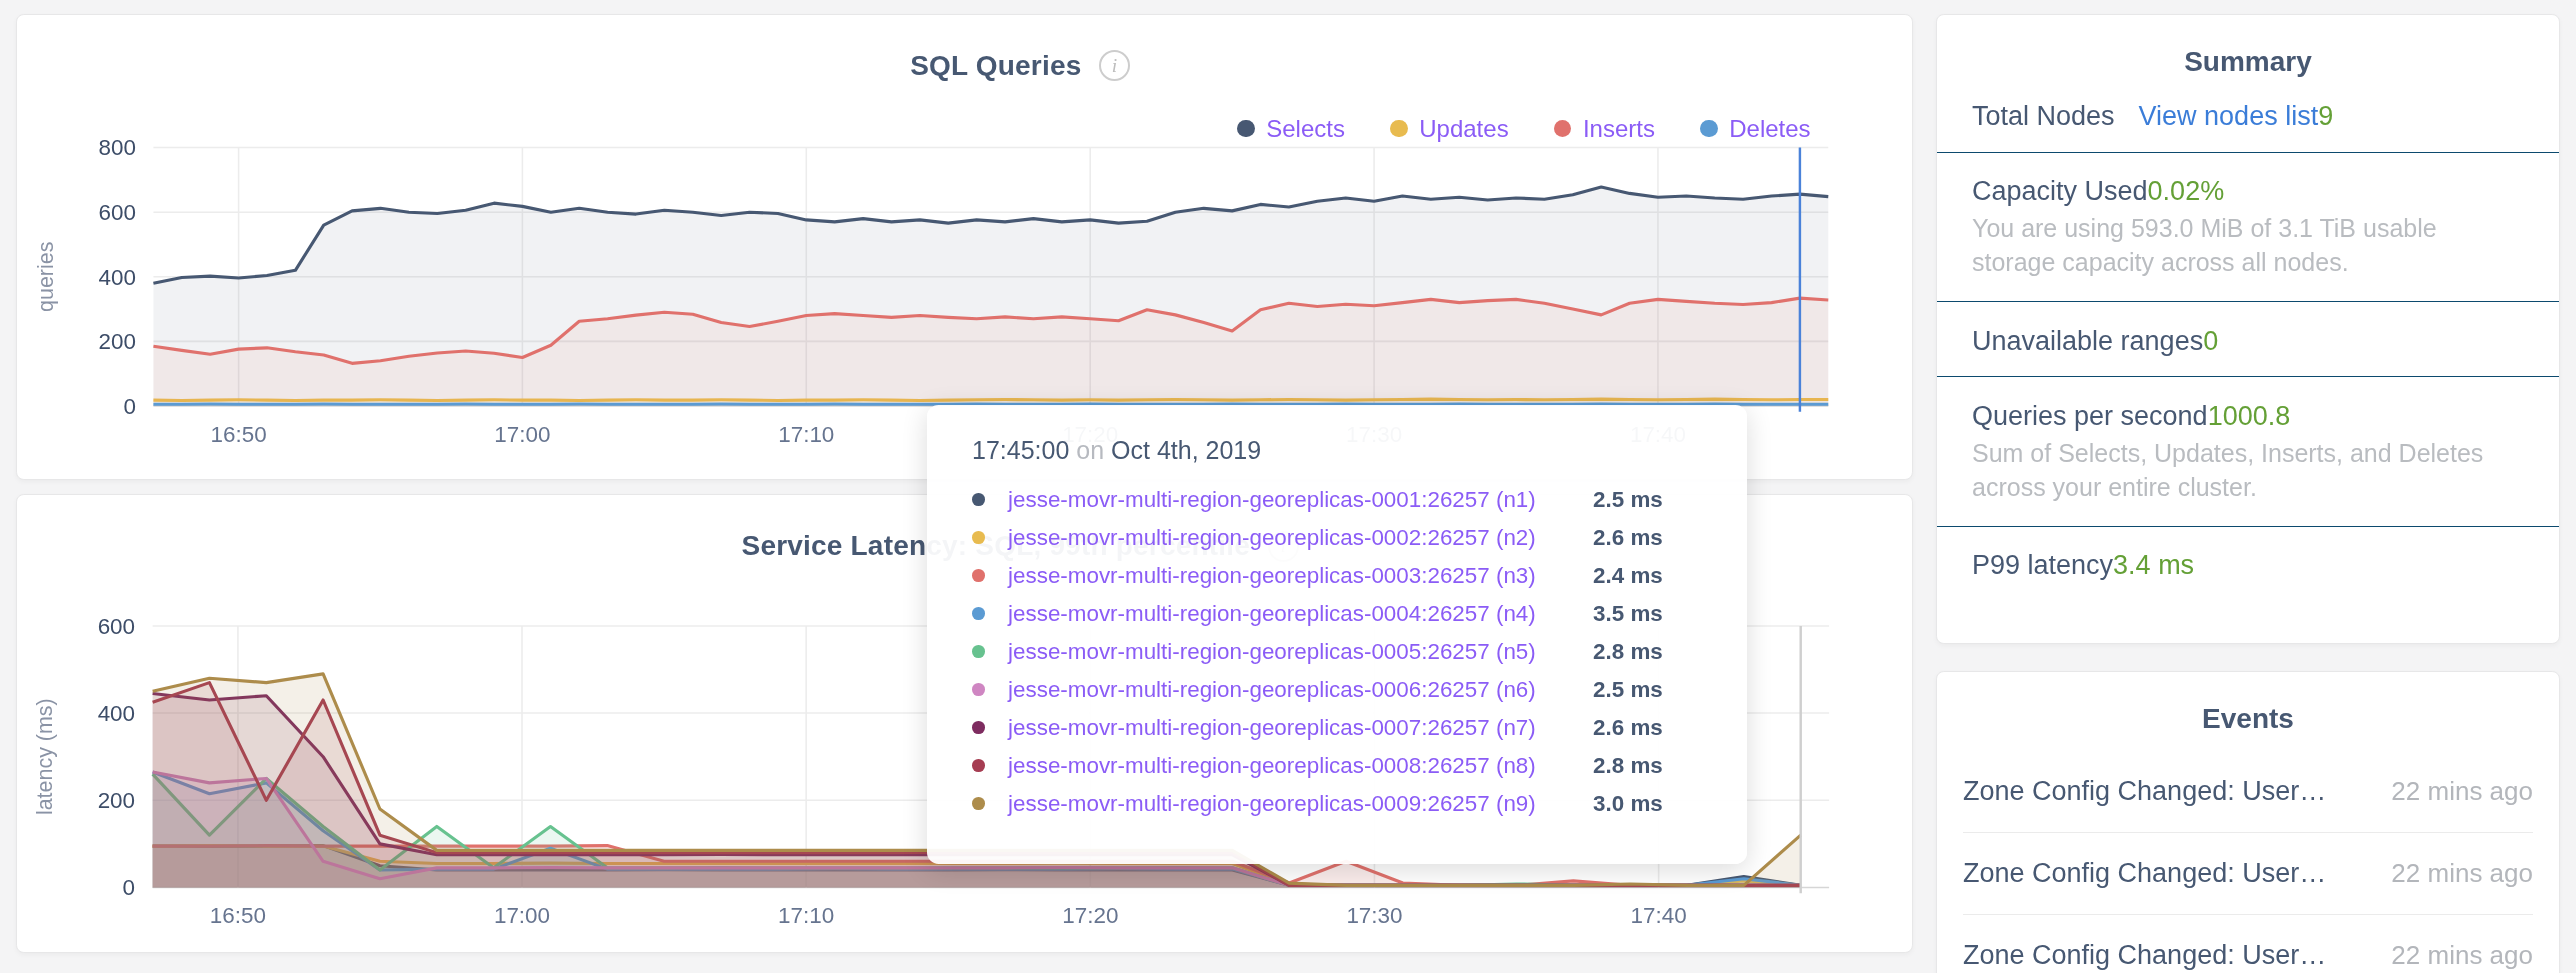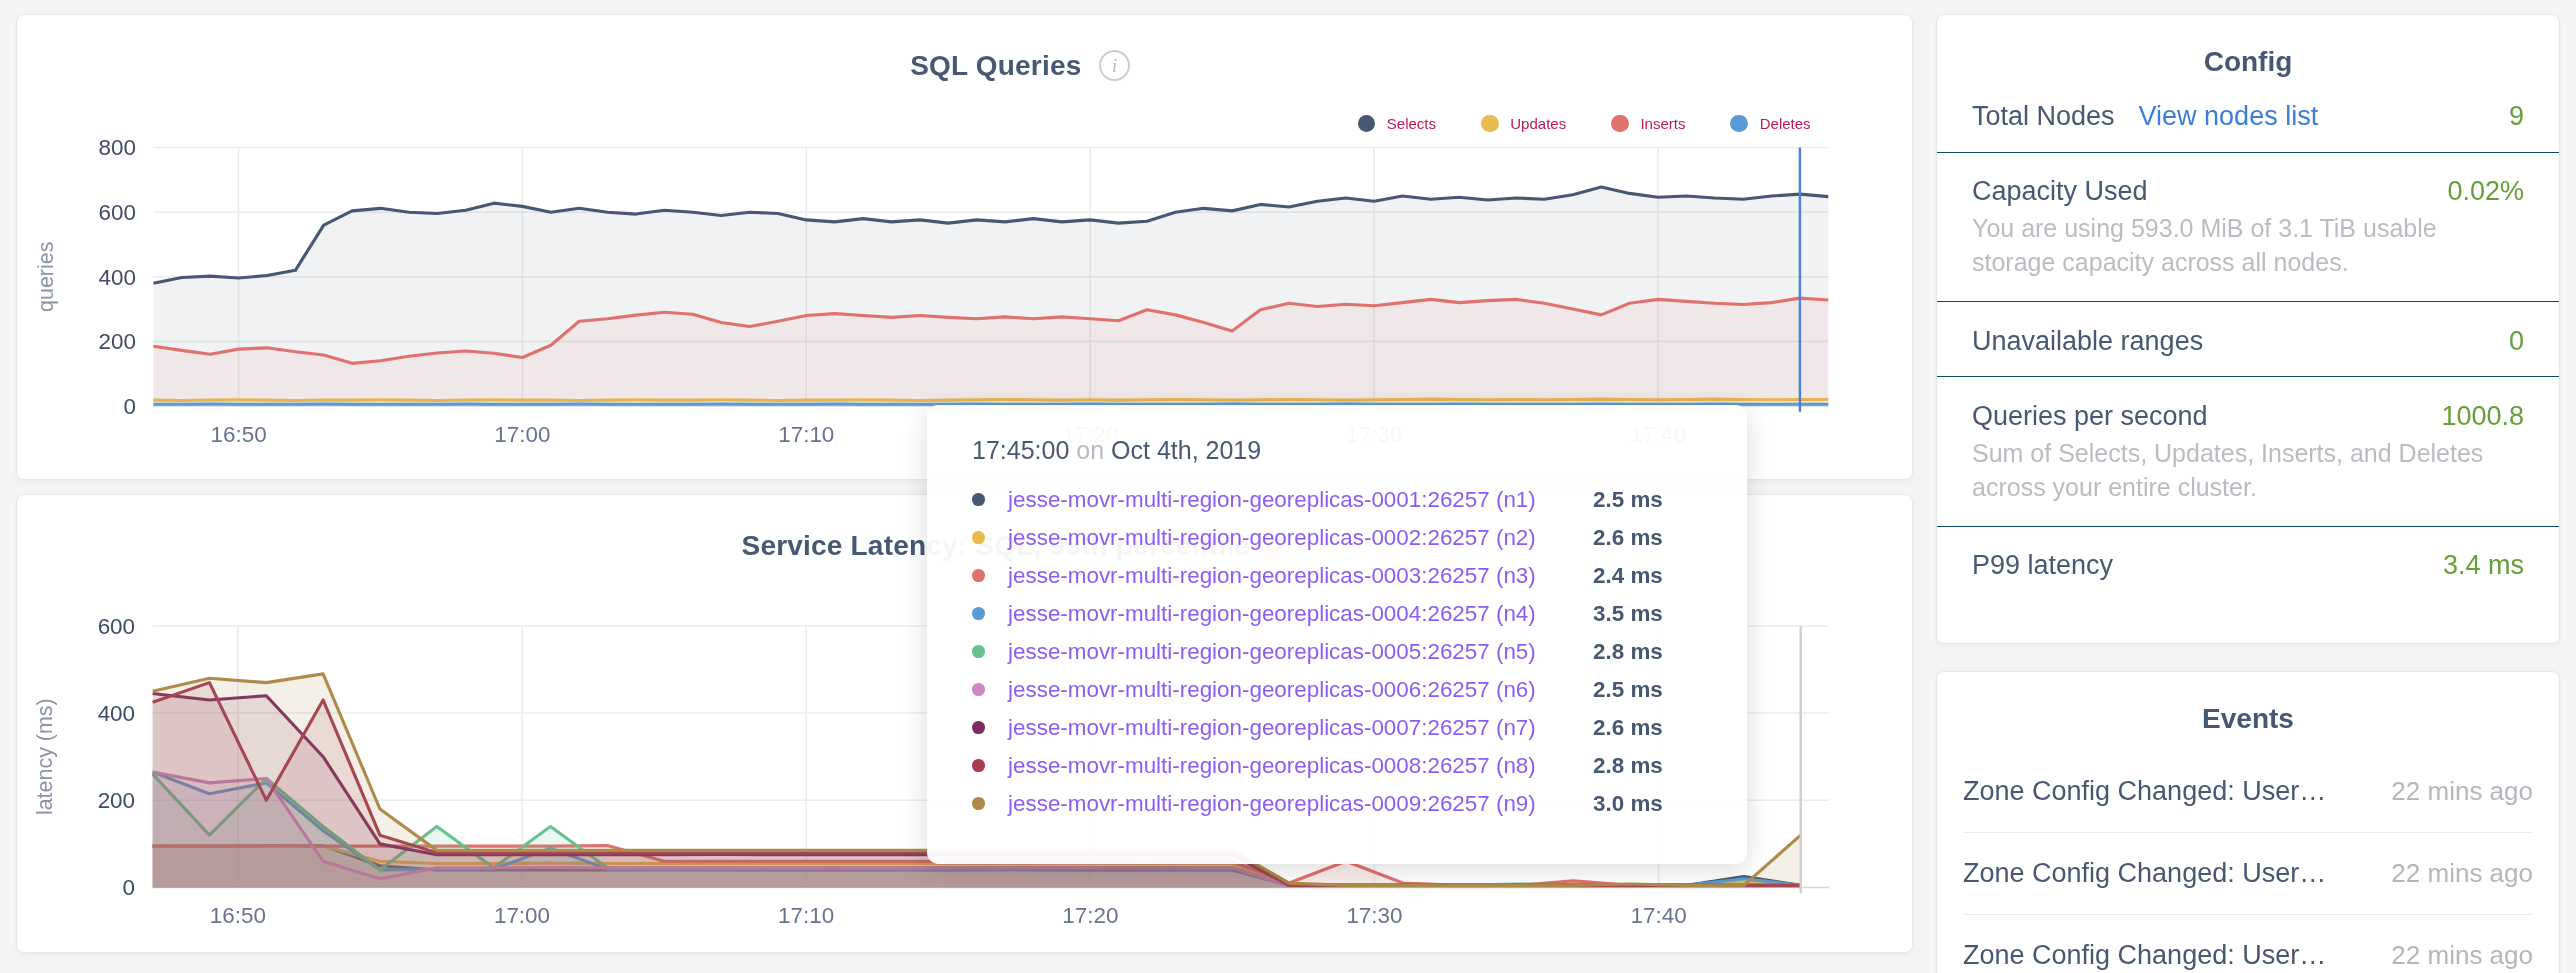--- a/index.html
+++ b/index.html
@@ -12,32 +12,32 @@
   #sql-panel { left:15.6px; top:13.7px; width:1897px; height:466px; }
   #lat-panel { left:15.6px; top:494px; width:1897px; height:459px; }
   .chart-title-row { position:absolute; top:35px; left:0; width:100%;
     display:flex; justify-content:center; align-items:center; gap:17.6px;
     padding-left:112px; }
   .chart-title { font-size:28px; font-weight:bold; color:#475872; letter-spacing:0.2px; }
   .info-icon { width:31px; height:31px; border:2px solid #cdcdcd; border-radius:50%;
     color:#bdbdbd; font-size:19.5px; font-style:italic; font-family:"Liberation Serif", serif;
     display:flex; align-items:center; justify-content:center; }
   .legend { position:absolute; top:100px; right:101px; display:flex; gap:45px; }
-  .lg-item { display:flex; align-items:center; gap:11.7px; font-size:15px; color:#be185d; }
+  .lg-item { display:flex; align-items:center; gap:11.7px; font-size:24px; color:#8b5cf6; }
   .lg-dot { width:17.6px; height:17.6px; border-radius:50%; display:inline-block; }
   svg.chart { position:absolute; left:0; top:0; }
   .ytick { fill:#3d4d68; font-size:23px; font-family:"Liberation Sans",sans-serif; }
   .xtick { fill:#66748f; font-size:23px; font-family:"Liberation Sans",sans-serif; }
   .axlabel { fill:#8a93a5; font-size:22px; font-family:"Liberation Sans",sans-serif; }
 
   
   #summary-panel { left:1936px; top:13.7px; width:624px; height:630px; overflow:hidden; }
   #events-panel  { left:1936px; top:671px; width:624px; height:332px; overflow:hidden; }
   .side-title { padding-top:31px; text-align:center; font-size:28px; font-weight:bold; color:#475872; }
-  .s-row { display:flex; justify-content:space-between; align-items:baseline;
+  .s-row { display:flex; align-items:baseline;
     padding:23.4px 35px 19.5px; }
   .s-row + .s-row, .s-divided { border-top:1px solid #0c4a6e; }
   .s-label { font-size:27px; color:#475872; }
   .s-link { font-size:27px; color:#3b7dd8; margin-left:19.5px; cursor:pointer; }
   .s-value { font-size:27px; color:#64a036; }
   .s-desc { margin-top:-15.6px; padding:0 35px 21.5px; font-size:25px; line-height:1.38;
     color:#b9bcc0; }
   .ev-row { display:flex; justify-content:space-between; align-items:center;
     margin:0 26px; padding:25px 0; border-bottom:1px solid #ebebeb; }
   .ev-text { font-size:27px; color:#475872; }
@@ -149,21 +149,21 @@
         <polyline points="139.0,203.2 197.2,209.9 255.5,205.5 313.7,268.0 371.9,357.3 430.2,368.5 488.4,368.5 546.7,368.5 604.9,368.5 663.1,368.5 721.4,368.1 779.6,368.5 837.8,368.5 896.1,368.5 954.3,368.5 1012.6,368.5 1070.8,368.5 1129.0,368.5 1187.3,368.5 1245.5,368.5 1303.7,399.8 1362.0,399.8 1420.2,399.8 1478.5,399.8 1536.7,399.8 1594.9,399.8 1653.2,399.8 1711.4,399.8 1769.6,399.8 1827.9,399.8" fill="none" stroke="#7e2c60" stroke-width="3.2" stroke-linejoin="round"></polyline>
         <polygon points="139.0,212.2 197.2,192.1 255.5,312.7 313.7,209.9 371.9,348.4 430.2,366.3 488.4,366.3 546.7,366.3 604.9,366.3 663.1,366.3 721.4,366.3 779.6,366.3 837.8,366.3 896.1,366.3 954.3,365.8 1012.6,366.3 1070.8,366.3 1129.0,366.3 1187.3,366.3 1245.5,366.3 1303.7,399.8 1362.0,399.8 1420.2,399.8 1478.5,399.8 1536.7,399.8 1594.9,399.8 1653.2,399.8 1711.4,399.8 1769.6,399.8 1827.9,399.8 1827.9,402 139.0,402" fill="#a63d52" fill-opacity="0.13"></polygon>
         <polyline points="139.0,212.2 197.2,192.1 255.5,312.7 313.7,209.9 371.9,348.4 430.2,366.3 488.4,366.3 546.7,366.3 604.9,366.3 663.1,366.3 721.4,366.3 779.6,366.3 837.8,366.3 896.1,366.3 954.3,365.8 1012.6,366.3 1070.8,366.3 1129.0,366.3 1187.3,366.3 1245.5,366.3 1303.7,399.8 1362.0,399.8 1420.2,399.8 1478.5,399.8 1536.7,399.8 1594.9,399.8 1653.2,399.8 1711.4,399.8 1769.6,399.8 1827.9,399.8" fill="none" stroke="#a63d52" stroke-width="3.2" stroke-linejoin="round"></polyline>
         <polygon points="139.0,201.0 197.2,187.6 255.5,192.1 313.7,183.1 371.9,321.6 430.2,364.0 488.4,364.0 546.7,364.0 604.9,364.0 663.1,364.0 721.4,364.0 779.6,364.0 837.8,364.0 896.1,364.0 954.3,364.0 1012.6,364.0 1070.8,364.0 1129.0,364.0 1187.3,364.0 1245.5,364.0 1303.7,397.5 1362.0,399.8 1420.2,399.8 1478.5,399.8 1536.7,399.8 1594.9,399.8 1653.2,398.4 1711.4,399.8 1769.6,399.8 1827.9,348.4 1827.9,402 139.0,402" fill="#ad8c4b" fill-opacity="0.13"></polygon>
         <polyline points="139.0,201.0 197.2,187.6 255.5,192.1 313.7,183.1 371.9,321.6 430.2,364.0 488.4,364.0 546.7,364.0 604.9,364.0 663.1,364.0 721.4,364.0 779.6,364.0 837.8,364.0 896.1,364.0 954.3,364.0 1012.6,364.0 1070.8,364.0 1129.0,364.0 1187.3,364.0 1245.5,364.0 1303.7,397.5 1362.0,399.8 1420.2,399.8 1478.5,399.8 1536.7,399.8 1594.9,399.8 1653.2,398.4 1711.4,399.8 1769.6,399.8 1827.9,348.4" fill="none" stroke="#ad8c4b" stroke-width="3.2" stroke-linejoin="round"></polyline>
         <line x1="1827.9" x2="1827.9" y1="134" y2="408" stroke="#cfcfcf" stroke-width="2.5"></line>
       </svg>
   </section>
 
   <section class="panel" id="summary-panel">
-    <div class="side-title">Config</div>
+    <div class="side-title">Summary</div>
     <div class="s-row">
       <span>
         <span class="s-label">Total Nodes</span>
         <span class="s-link">View nodes list</span>
       </span>
       <span class="s-value">9</span>
     </div>
     <div class="s-row">
       <span class="s-label">Capacity Used</span>
       <span class="s-value">0.02%</span>

